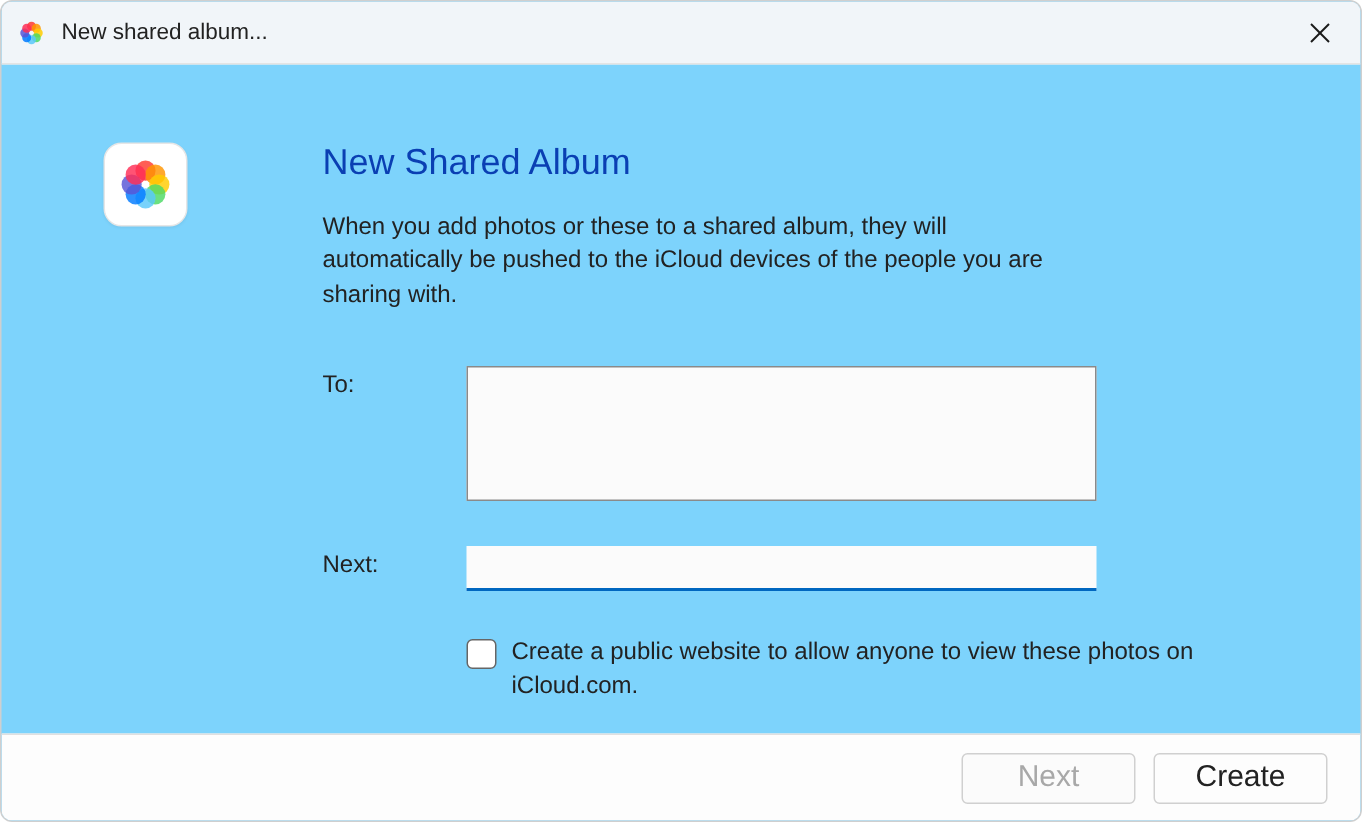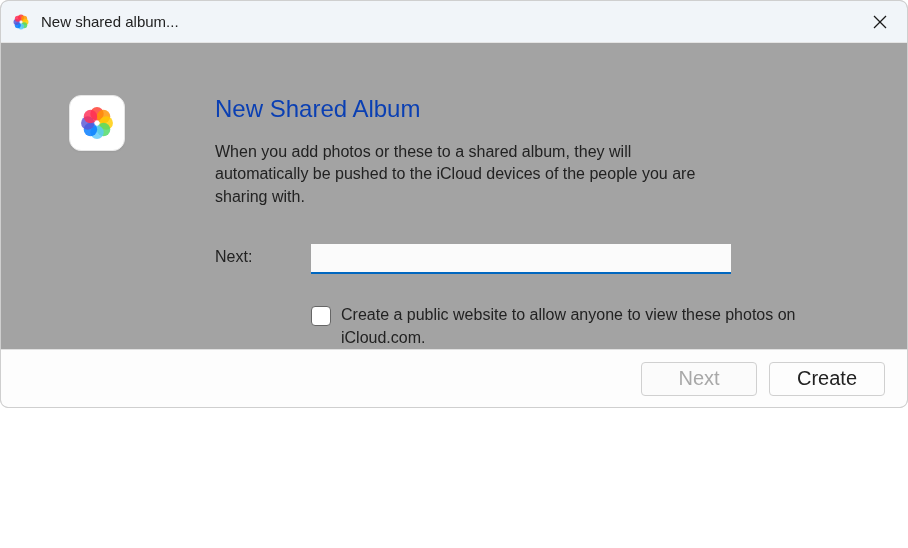--- a/index.html
+++ b/index.html
@@ -9,26 +9,26 @@
     }
     body {
       font-family: "Segoe UI", Tahoma, sans-serif;
       background: #ffffff;
       width: 908px;
       height: 548px;
       overflow: hidden;
     }
     .window {
       width: 908px;
-      height: 408px;
+      height: 548px;
       border: 1px solid #cfcfcf;
       border-radius: 8px;
       display: flex;
       flex-direction: column;
-      background: #a3a3a3;
+      background: #7dd3fc;
       overflow: hidden;
     }
     .titlebar {
       height: 42px;
       background: #f1f5f9;
       border-bottom: 1px solid #e4e4e4;
       display: flex;
       align-items: center;
       padding: 0 4px 0 8px;
     }
@@ -216,20 +216,24 @@
           <circle cx="-11" cy="0" r="8" fill="#5856d6" opacity="0.82"></circle>
           <circle cx="-7.8" cy="-7.8" r="8" fill="#ff2d55" opacity="0.82"></circle>
         </g>
       </svg>
     </div>
 
     <div class="main">
       <h1 class="main-title">New Shared Album</h1>
       <p class="description">When you add photos or these to a shared album, they will automatically be pushed to the iCloud devices of the people you are sharing with.</p>
 
+      <div class="form-row">
+        <div class="form-label">To:</div>
+        <textarea class="to-input" value="" style=""></textarea>
+      </div>
 
       <div class="form-row">
         <div class="form-label">Next:</div>
         <input type="text" class="name-input" value="" style="">
       </div>
 
       <div class="checkbox-row">
         <div class="checkbox"></div>
         <div class="checkbox-label">Create a public website to allow anyone to view these photos on iCloud.com.</div>
       </div>

